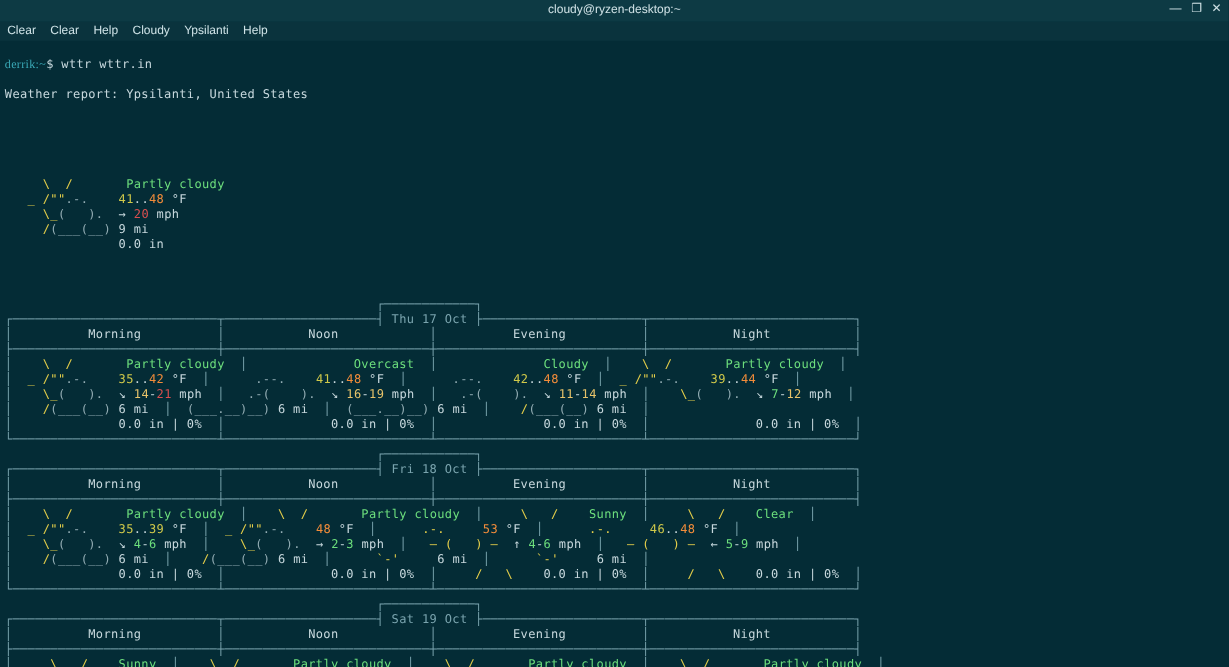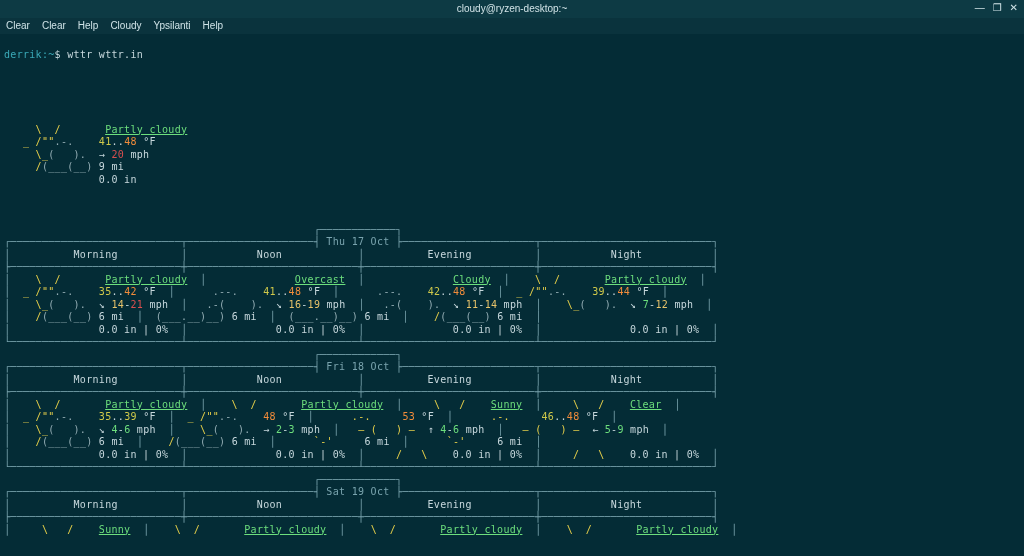--- a/index.html
+++ b/index.html
@@ -41,23 +41,23 @@
     padding: 0 6px;
     color: #cfe3e7;
     font-family: sans-serif;
     font-size: 10px;
   }
   .term {
     padding: 2px 4px;
     white-space: pre;
     letter-spacing: 0.3px;
   }
-  .prompt-user { color: #3aa9b7; }
+  .prompt-user { color: #3aa9b7; font-family: Liberation Serif, serif; }
   .border-c { color: #7aa4ae; }
-  .cond { color: #6ddf7d; text-decoration: underline; }
+  .cond { color: #6ddf7d; }
   .temp-lo { color: #d0c94a; }
   .temp-hi { color: #f28c3a; text-align: right; }
   .wind { color: #e7c36a; }
   .wind-red { color: #d94f4f; }
   .wind-grn { color: #6ddf7d; }
   .vis { color: #c7d8dd; }
   .sun { color: #e7d04a; }
   .cloud { color: #93adb4; }
 </style>
 </head>
@@ -76,20 +76,21 @@
   <span>Clear</span>
   <span>Clear</span>
   <span>Help</span>
   <span>Cloudy</span>
   <span>Ypsilanti</span>
   <span>Help</span>
 </div>
 
 <div class="term">
 <div><span class="prompt-user">derrik:~</span><span>$ </span><span>wttr wttr.in</span></div>
+<div>Weather report: Ypsilanti, United States</div>
 <div>&nbsp;</div>
 
 
 <div id="current-block"><div>  <span class="sun">   \  /</span>       <span class="cond">Partly cloudy</span></div><div>  <span class="sun"> _ /""</span><span class="cloud">.-.    </span><span class="temp-lo">41</span><span class="vis">..</span><span class="temp-hi">48</span><span class="vis"> °F</span></div><div>  <span class="sun">   \_</span><span class="cloud">(   ).  </span><span class="vis">→ </span><span class="wind-red">20</span><span class="vis"> mph</span></div><div>  <span class="sun">   /</span><span class="cloud">(___(__) </span><span class="vis">9 mi</span></div><div>               <span class="vis">0.0 in</span></div></div>
 
 
 <div id="forecast-block"><div><span class="border-c">                                                 ┌────────────┐</span></div><div><span class="border-c">┌───────────────────────────┬────────────────────┤ Thu 17 Oct ├─────────────────────┬───────────────────────────┐</span></div><div><span class="border-c">│</span><span class="border-c"></span>          Morning          <span class="border-c">│</span><span class="border-c"></span>           Noon            <span class="border-c">│</span><span class="border-c"></span>          Evening          <span class="border-c">│</span><span class="border-c"></span>           Night           <span class="border-c">│</span></div><div><span class="border-c">├───────────────────────────┼───────────────────────────┼───────────────────────────┼───────────────────────────┤</span></div><div><span class="border-c">│</span> <span class="sun">   \  /</span>       <span class="cond">Partly cloudy</span><span style="display:inline-block;width:0"></span>  <span class="border-c">│</span>              <span class="cond">Overcast</span><span style="display:inline-block;width:0"></span>  <span class="border-c">│</span>              <span class="cond">Cloudy</span><span style="display:inline-block;width:0"></span>  <span class="border-c">│</span> <span class="sun">   \  /</span>       <span class="cond">Partly cloudy</span><span style="display:inline-block;width:0"></span>  <span class="border-c">│</span></div><div><span class="border-c">│</span> <span class="sun"> _ /""</span><span class="cloud">.-.    </span><span class="temp-lo">35</span><span class="vis">..</span><span class="temp-hi">42</span><span class="vis"> °F</span><span style="display:inline-block;width:0"></span>  <span class="border-c">│</span> <span class="cloud">     .--.    </span><span class="temp-lo">41</span><span class="vis">..</span><span class="temp-hi">48</span><span class="vis"> °F</span><span style="display:inline-block;width:0"></span>  <span class="border-c">│</span> <span class="cloud">     .--.    </span><span class="temp-lo">42</span><span class="vis">..</span><span class="temp-hi">48</span><span class="vis"> °F</span><span style="display:inline-block;width:0"></span>  <span class="border-c">│</span> <span class="sun"> _ /""</span><span class="cloud">.-.    </span><span class="temp-lo">39</span><span class="vis">..</span><span class="temp-hi">44</span><span class="vis"> °F</span><span style="display:inline-block;width:0"></span>  <span class="border-c">│</span></div><div><span class="border-c">│</span> <span class="sun">   \_</span><span class="cloud">(   ).  </span><span class="vis">↘ </span><span class="wind">14</span><span class="vis">-</span><span class="wind-red">21</span><span class="vis"> mph</span><span style="display:inline-block;width:0"></span>  <span class="border-c">│</span> <span class="cloud">  .-(    ).  </span><span class="vis">↘ </span><span class="wind">16</span><span class="vis">-</span><span class="wind">19</span><span class="vis"> mph</span><span style="display:inline-block;width:0"></span>  <span class="border-c">│</span> <span class="cloud">  .-(    ).  </span><span class="vis">↘ </span><span class="wind">11</span><span class="vis">-</span><span class="wind">14</span><span class="vis"> mph</span><span style="display:inline-block;width:0"></span>  <span class="border-c">│</span> <span class="sun">   \_</span><span class="cloud">(   ).  </span><span class="vis">↘ </span><span class="wind-grn">7</span><span class="vis">-</span><span class="wind">12</span><span class="vis"> mph</span><span style="display:inline-block;width:0"></span>  <span class="border-c">│</span></div><div><span class="border-c">│</span> <span class="sun">   /</span><span class="cloud">(___(__) </span><span class="vis">6 mi</span><span style="display:inline-block;width:0"></span>  <span class="border-c">│</span> <span class="cloud"> (___.__)__) </span><span class="vis">6 mi</span><span style="display:inline-block;width:0"></span>  <span class="border-c">│</span> <span class="cloud"> (___.__)__) </span><span class="vis">6 mi</span><span style="display:inline-block;width:0"></span>  <span class="border-c">│</span> <span class="sun">   /</span><span class="cloud">(___(__) </span><span class="vis">6 mi</span><span style="display:inline-block;width:0"></span>  <span class="border-c">│</span></div><div><span class="border-c">│</span>              <span class="vis">0.0 in | 0%</span><span style="display:inline-block;width:0"></span>  <span class="border-c">│</span>              <span class="vis">0.0 in | 0%</span><span style="display:inline-block;width:0"></span>  <span class="border-c">│</span>              <span class="vis">0.0 in | 0%</span><span style="display:inline-block;width:0"></span>  <span class="border-c">│</span>              <span class="vis">0.0 in | 0%</span><span style="display:inline-block;width:0"></span>  <span class="border-c">│</span></div><div><span class="border-c">└───────────────────────────┴───────────────────────────┴───────────────────────────┴───────────────────────────┘</span></div><div><span class="border-c">                                                 ┌────────────┐</span></div><div><span class="border-c">┌───────────────────────────┬────────────────────┤ Fri 18 Oct ├─────────────────────┬───────────────────────────┐</span></div><div><span class="border-c">│</span><span class="border-c"></span>          Morning          <span class="border-c">│</span><span class="border-c"></span>           Noon            <span class="border-c">│</span><span class="border-c"></span>          Evening          <span class="border-c">│</span><span class="border-c"></span>           Night           <span class="border-c">│</span></div><div><span class="border-c">├───────────────────────────┼───────────────────────────┼───────────────────────────┼───────────────────────────┤</span></div><div><span class="border-c">│</span> <span class="sun">   \  /</span>       <span class="cond">Partly cloudy</span><span style="display:inline-block;width:0"></span>  <span class="border-c">│</span> <span class="sun">   \  /</span>       <span class="cond">Partly cloudy</span><span style="display:inline-block;width:0"></span>  <span class="border-c">│</span> <span class="sun">    \   /    </span><span class="cond">Sunny</span><span style="display:inline-block;width:0"></span>  <span class="border-c">│</span> <span class="sun">    \   /    </span><span class="cond">Clear</span><span style="display:inline-block;width:0"></span>  <span class="border-c">│</span></div><div><span class="border-c">│</span> <span class="sun"> _ /""</span><span class="cloud">.-.    </span><span class="temp-lo">35</span><span class="vis">..</span><span class="temp-lo">39</span><span class="vis"> °F</span><span style="display:inline-block;width:0"></span>  <span class="border-c">│</span> <span class="sun"> _ /""</span><span class="cloud">.-.    </span><span class="temp-hi">48</span><span class="vis"> °F</span><span style="display:inline-block;width:0"></span>  <span class="border-c">│</span> <span class="sun">     .-.     </span><span class="temp-hi">53</span><span class="vis"> °F</span><span style="display:inline-block;width:0"></span>  <span class="border-c">│</span> <span class="sun">     .-.     </span><span class="temp-lo">46</span><span class="vis">..</span><span class="temp-hi">48</span><span class="vis"> °F</span><span style="display:inline-block;width:0"></span>  <span class="border-c">│</span></div><div><span class="border-c">│</span> <span class="sun">   \_</span><span class="cloud">(   ).  </span><span class="vis">↘ </span><span class="wind-grn">4</span><span class="vis">-</span><span class="wind-grn">6</span><span class="vis"> mph</span><span style="display:inline-block;width:0"></span>  <span class="border-c">│</span> <span class="sun">   \_</span><span class="cloud">(   ).  </span><span class="vis">→ </span><span class="wind-grn">2</span><span class="vis">-</span><span class="wind-grn">3</span><span class="vis"> mph</span><span style="display:inline-block;width:0"></span>  <span class="border-c">│</span> <span class="sun">  ― (   ) ―  </span><span class="vis">↑ </span><span class="wind-grn">4</span><span class="vis">-</span><span class="wind-grn">6</span><span class="vis"> mph</span><span style="display:inline-block;width:0"></span>  <span class="border-c">│</span> <span class="sun">  ― (   ) ―  </span><span class="vis">← </span><span class="wind-grn">5</span><span class="vis">-</span><span class="wind-grn">9</span><span class="vis"> mph</span><span style="display:inline-block;width:0"></span>  <span class="border-c">│</span></div><div><span class="border-c">│</span> <span class="sun">   /</span><span class="cloud">(___(__) </span><span class="vis">6 mi</span><span style="display:inline-block;width:0"></span>  <span class="border-c">│</span> <span class="sun">   /</span><span class="cloud">(___(__) </span><span class="vis">6 mi</span><span style="display:inline-block;width:0"></span>  <span class="border-c">│</span> <span class="sun">     `-'     </span><span class="vis">6 mi</span><span style="display:inline-block;width:0"></span>  <span class="border-c">│</span> <span class="sun">     `-'     </span><span class="vis">6 mi</span><span style="display:inline-block;width:0"></span>  <span class="border-c">│</span></div><div><span class="border-c">│</span>              <span class="vis">0.0 in | 0%</span><span style="display:inline-block;width:0"></span>  <span class="border-c">│</span>              <span class="vis">0.0 in | 0%</span><span style="display:inline-block;width:0"></span>  <span class="border-c">│</span> <span class="sun">    /   \    </span><span class="vis">0.0 in | 0%</span><span style="display:inline-block;width:0"></span>  <span class="border-c">│</span> <span class="sun">    /   \    </span><span class="vis">0.0 in | 0%</span><span style="display:inline-block;width:0"></span>  <span class="border-c">│</span></div><div><span class="border-c">└───────────────────────────┴───────────────────────────┴───────────────────────────┴───────────────────────────┘</span></div><div><span class="border-c">                                                 ┌────────────┐</span></div><div><span class="border-c">┌───────────────────────────┬────────────────────┤ Sat 19 Oct ├─────────────────────┬───────────────────────────┐</span></div><div><span class="border-c">│</span><span class="border-c"></span>          Morning          <span class="border-c">│</span><span class="border-c"></span>           Noon            <span class="border-c">│</span><span class="border-c"></span>          Evening          <span class="border-c">│</span><span class="border-c"></span>           Night           <span class="border-c">│</span></div><div><span class="border-c">├───────────────────────────┼───────────────────────────┼───────────────────────────┼───────────────────────────┤</span></div><div><span class="border-c">│</span> <span class="sun">    \   /    </span><span class="cond">Sunny</span><span style="display:inline-block;width:0"></span>  <span class="border-c">│</span> <span class="sun">   \  /</span>       <span class="cond">Partly cloudy</span><span style="display:inline-block;width:0"></span>  <span class="border-c">│</span> <span class="sun">   \  /</span>       <span class="cond">Partly cloudy</span><span style="display:inline-block;width:0"></span>  <span class="border-c">│</span> <span class="sun">   \  /</span>       <span class="cond">Partly cloudy</span><span style="display:inline-block;width:0"></span>  <span class="border-c">│</span></div></div>
 
 
 

